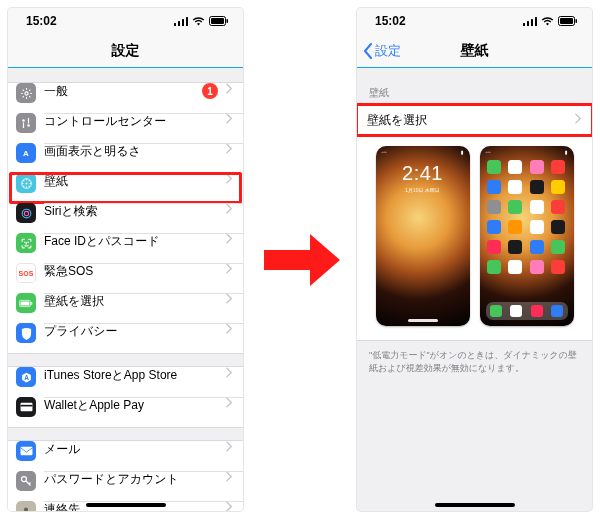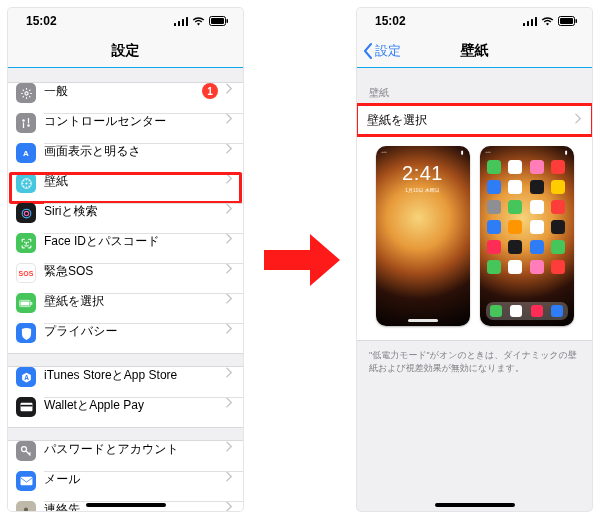--- a/index.html
+++ b/index.html
@@ -340,41 +340,41 @@
           <span class="label">WalletとApple Pay</span>
           <span class="chev">
             <svg viewBox="0 0 8 12" width="7" height="11">
               <path d="M1 1 L6 6 L1 11" stroke="#c4c4c7" stroke-width="1.6" fill="none" stroke-linecap="round"></path>
             </svg>
           </span>
         </div>
       </div>
     <div class="group" id="group3">
         <div class="row">
+          <div class="icon" style="background: rgb(46, 124, 246);">
+            <svg width="13" height="10" viewBox="0 0 24 18">
+              <rect x="1" y="1" width="22" height="16" rx="2" fill="#fff"></rect>
+              <path d="M1 3 L12 11 L23 3" stroke="#2e7cf6" stroke-width="1.5" fill="none"></path>
+            </svg>
+          </div>
+          <span class="label">メール</span>
+          <span class="chev">
+            <svg viewBox="0 0 8 12" width="7" height="11">
+              <path d="M1 1 L6 6 L1 11" stroke="#c4c4c7" stroke-width="1.6" fill="none" stroke-linecap="round"></path>
+            </svg>
+          </span>
+        </div>
+        <div class="row">
           <div class="icon" style="background: rgb(142, 142, 147);">
             <svg width="12" height="12" viewBox="0 0 24 24">
               <circle cx="8" cy="8" r="5" fill="none" stroke="#fff" stroke-width="2.5"></circle>
               <path d="M12 12 L21 21 M18 18 L21 15" stroke="#fff" stroke-width="2.5"></path>
             </svg>
           </div>
           <span class="label">パスワードとアカウント</span>
-          <span class="chev">
-            <svg viewBox="0 0 8 12" width="7" height="11">
-              <path d="M1 1 L6 6 L1 11" stroke="#c4c4c7" stroke-width="1.6" fill="none" stroke-linecap="round"></path>
-            </svg>
-          </span>
-        </div>
-        <div class="row">
-          <div class="icon" style="background: rgb(46, 124, 246);">
-            <svg width="13" height="10" viewBox="0 0 24 18">
-              <rect x="1" y="1" width="22" height="16" rx="2" fill="#fff"></rect>
-              <path d="M1 3 L12 11 L23 3" stroke="#2e7cf6" stroke-width="1.5" fill="none"></path>
-            </svg>
-          </div>
-          <span class="label">メール</span>
           <span class="chev">
             <svg viewBox="0 0 8 12" width="7" height="11">
               <path d="M1 1 L6 6 L1 11" stroke="#c4c4c7" stroke-width="1.6" fill="none" stroke-linecap="round"></path>
             </svg>
           </span>
         </div>
         <div class="row">
           <div class="icon" style="background: rgb(191, 185, 169);">
             <svg width="12" height="12" viewBox="0 0 24 24">
               <circle cx="12" cy="9" r="4" fill="#6b6257"></circle>

